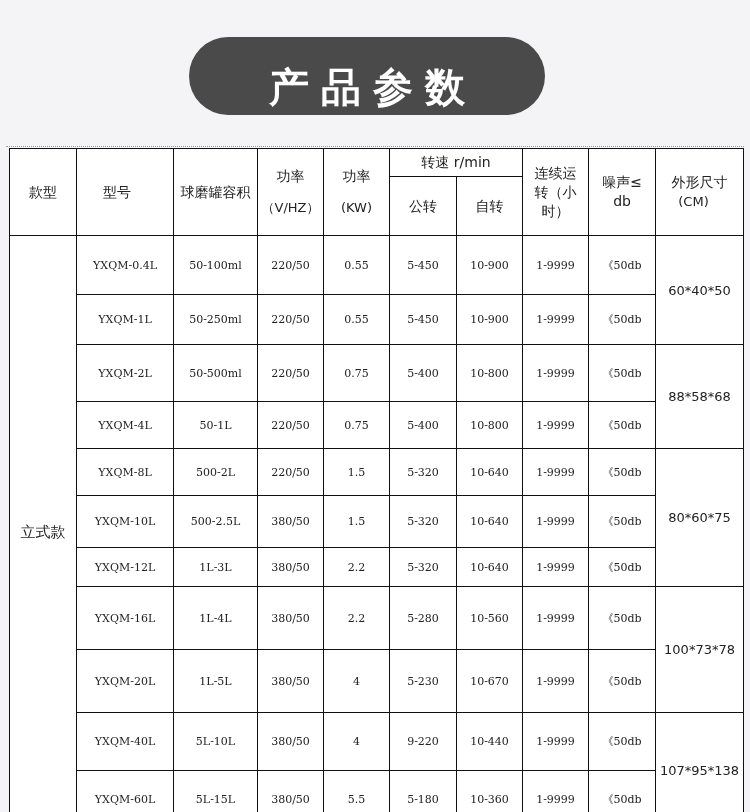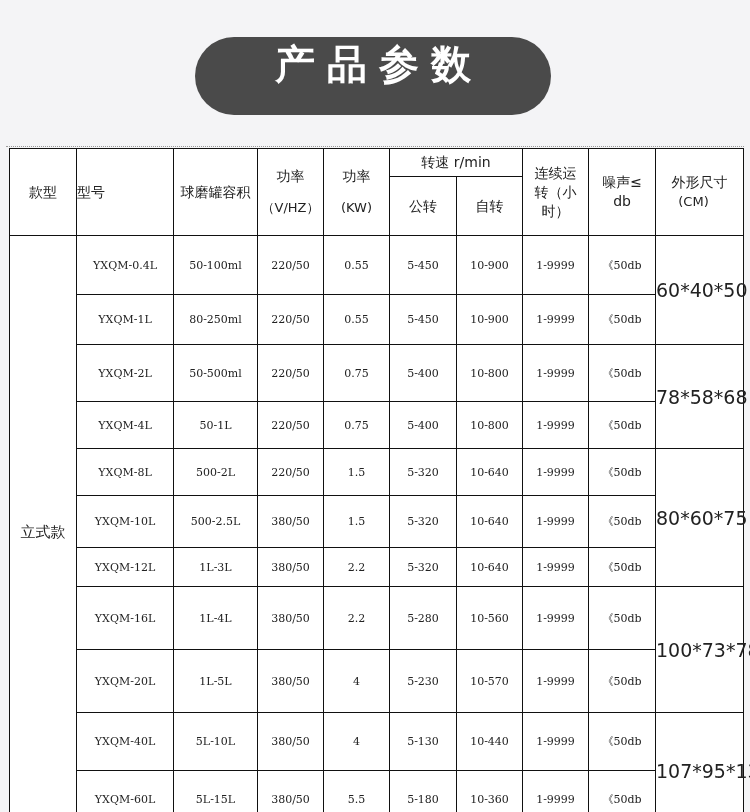--- a/index.html
+++ b/index.html
@@ -4,24 +4,24 @@
 <style>
   html, body { margin: 0; padding: 0; }
   body {
     width: 750px; height: 812px; overflow: hidden;
     background: #f4f4f6;
     font-family: "DejaVu Sans", "Liberation Sans", sans-serif;
     color: #222;
     position: relative;
   }
   .title-pill {
-    position: absolute; left: 195px; top: 37px;
+    position: absolute; left: 189px; top: 37px;
     width: 356px; height: 78px;
     background: #4a4a4a; border-radius: 39px;
-    display: flex; align-items: flex-start; justify-content: center;
+    display: flex; align-items: flex-end; justify-content: center;
   }
   .title-pill span {
     color: #fff; font-size: 40px; font-weight: bold; letter-spacing: 12px;
     padding-left: 12px;
   }
   .dotted-top {
     position: absolute; left: 6px; top: 146px; width: 738px; height: 0;
     border-top: 1px dotted #999;
   }
   .table-wrap {
@@ -33,22 +33,22 @@
     background: #fff;
   }
   td, th {
     border: 1.5px solid #111;
     text-align: center; vertical-align: middle;
     padding: 0; font-weight: normal;
   }
   th { font-size: 14px; color: #222; line-height: 19px; }
   td { font-size: 11px; color: #222; font-family: "DejaVu Serif", "Liberation Serif", serif; }
   td.cat { font-size: 15px; font-family: "DejaVu Sans", sans-serif; }
-  td.dim { font-size: 19px; font-family: "DejaVu Sans", sans-serif; }
-  th.model-h { text-align: left; padding-right: 16px; }
+  td.dim { font-size: 13px; font-family: "DejaVu Sans", sans-serif; }
+  th.model-h { text-align: center; padding-right: 16px; }
   th.dim-h .sub { display: block; text-align: center; padding-right: 12px; font-size: 13px; }
   th .unit { font-size: 13px; margin-top: 12px; }
 </style>
 </head>
 <body>
 
 <div class="title-pill">
   <span>产品参数</span>
 </div>
 <div class="dotted-top"></div>
@@ -108,38 +108,38 @@
       <td>220/50</td>
       <td>0.55</td>
       <td>5-450</td>
       <td>10-900</td>
       <td>1-9999</td>
       <td>《50db</td>
       <td rowspan="2" class="dim">60*40*50</td>
     </tr>
     <tr style="height:50px">
       <td>YXQM-1L</td>
-      <td>80-250ml</td>
+      <td>50-250ml</td>
       <td>220/50</td>
       <td>0.55</td>
       <td>5-450</td>
       <td>10-900</td>
       <td>1-9999</td>
       <td>《50db</td>
     </tr>
     <tr style="height:57px">
       <td>YXQM-2L</td>
       <td>50-500ml</td>
       <td>220/50</td>
       <td>0.75</td>
       <td>5-400</td>
       <td>10-800</td>
       <td>1-9999</td>
       <td>《50db</td>
-      <td rowspan="2" class="dim">78*58*68</td>
+      <td rowspan="2" class="dim">88*58*68</td>
     </tr>
     <tr style="height:47px">
       <td>YXQM-4L</td>
       <td>50-1L</td>
       <td>220/50</td>
       <td>0.75</td>
       <td>5-400</td>
       <td>10-800</td>
       <td>1-9999</td>
       <td>《50db</td>
@@ -185,30 +185,30 @@
       <td>1-9999</td>
       <td>《50db</td>
       <td rowspan="2" class="dim">100*73*78</td>
     </tr>
     <tr style="height:63px">
       <td>YXQM-20L</td>
       <td>1L-5L</td>
       <td>380/50</td>
       <td>4</td>
       <td>5-230</td>
-      <td>10-570</td>
+      <td>10-670</td>
       <td>1-9999</td>
       <td>《50db</td>
     </tr>
     <tr style="height:58px">
       <td>YXQM-40L</td>
       <td>5L-10L</td>
       <td>380/50</td>
       <td>4</td>
-      <td>5-130</td>
+      <td>9-220</td>
       <td>10-440</td>
       <td>1-9999</td>
       <td>《50db</td>
       <td rowspan="2" class="dim">107*95*138</td>
     </tr>
     <tr style="height:58px">
       <td>YXQM-60L</td>
       <td>5L-15L</td>
       <td>380/50</td>
       <td>5.5</td>

